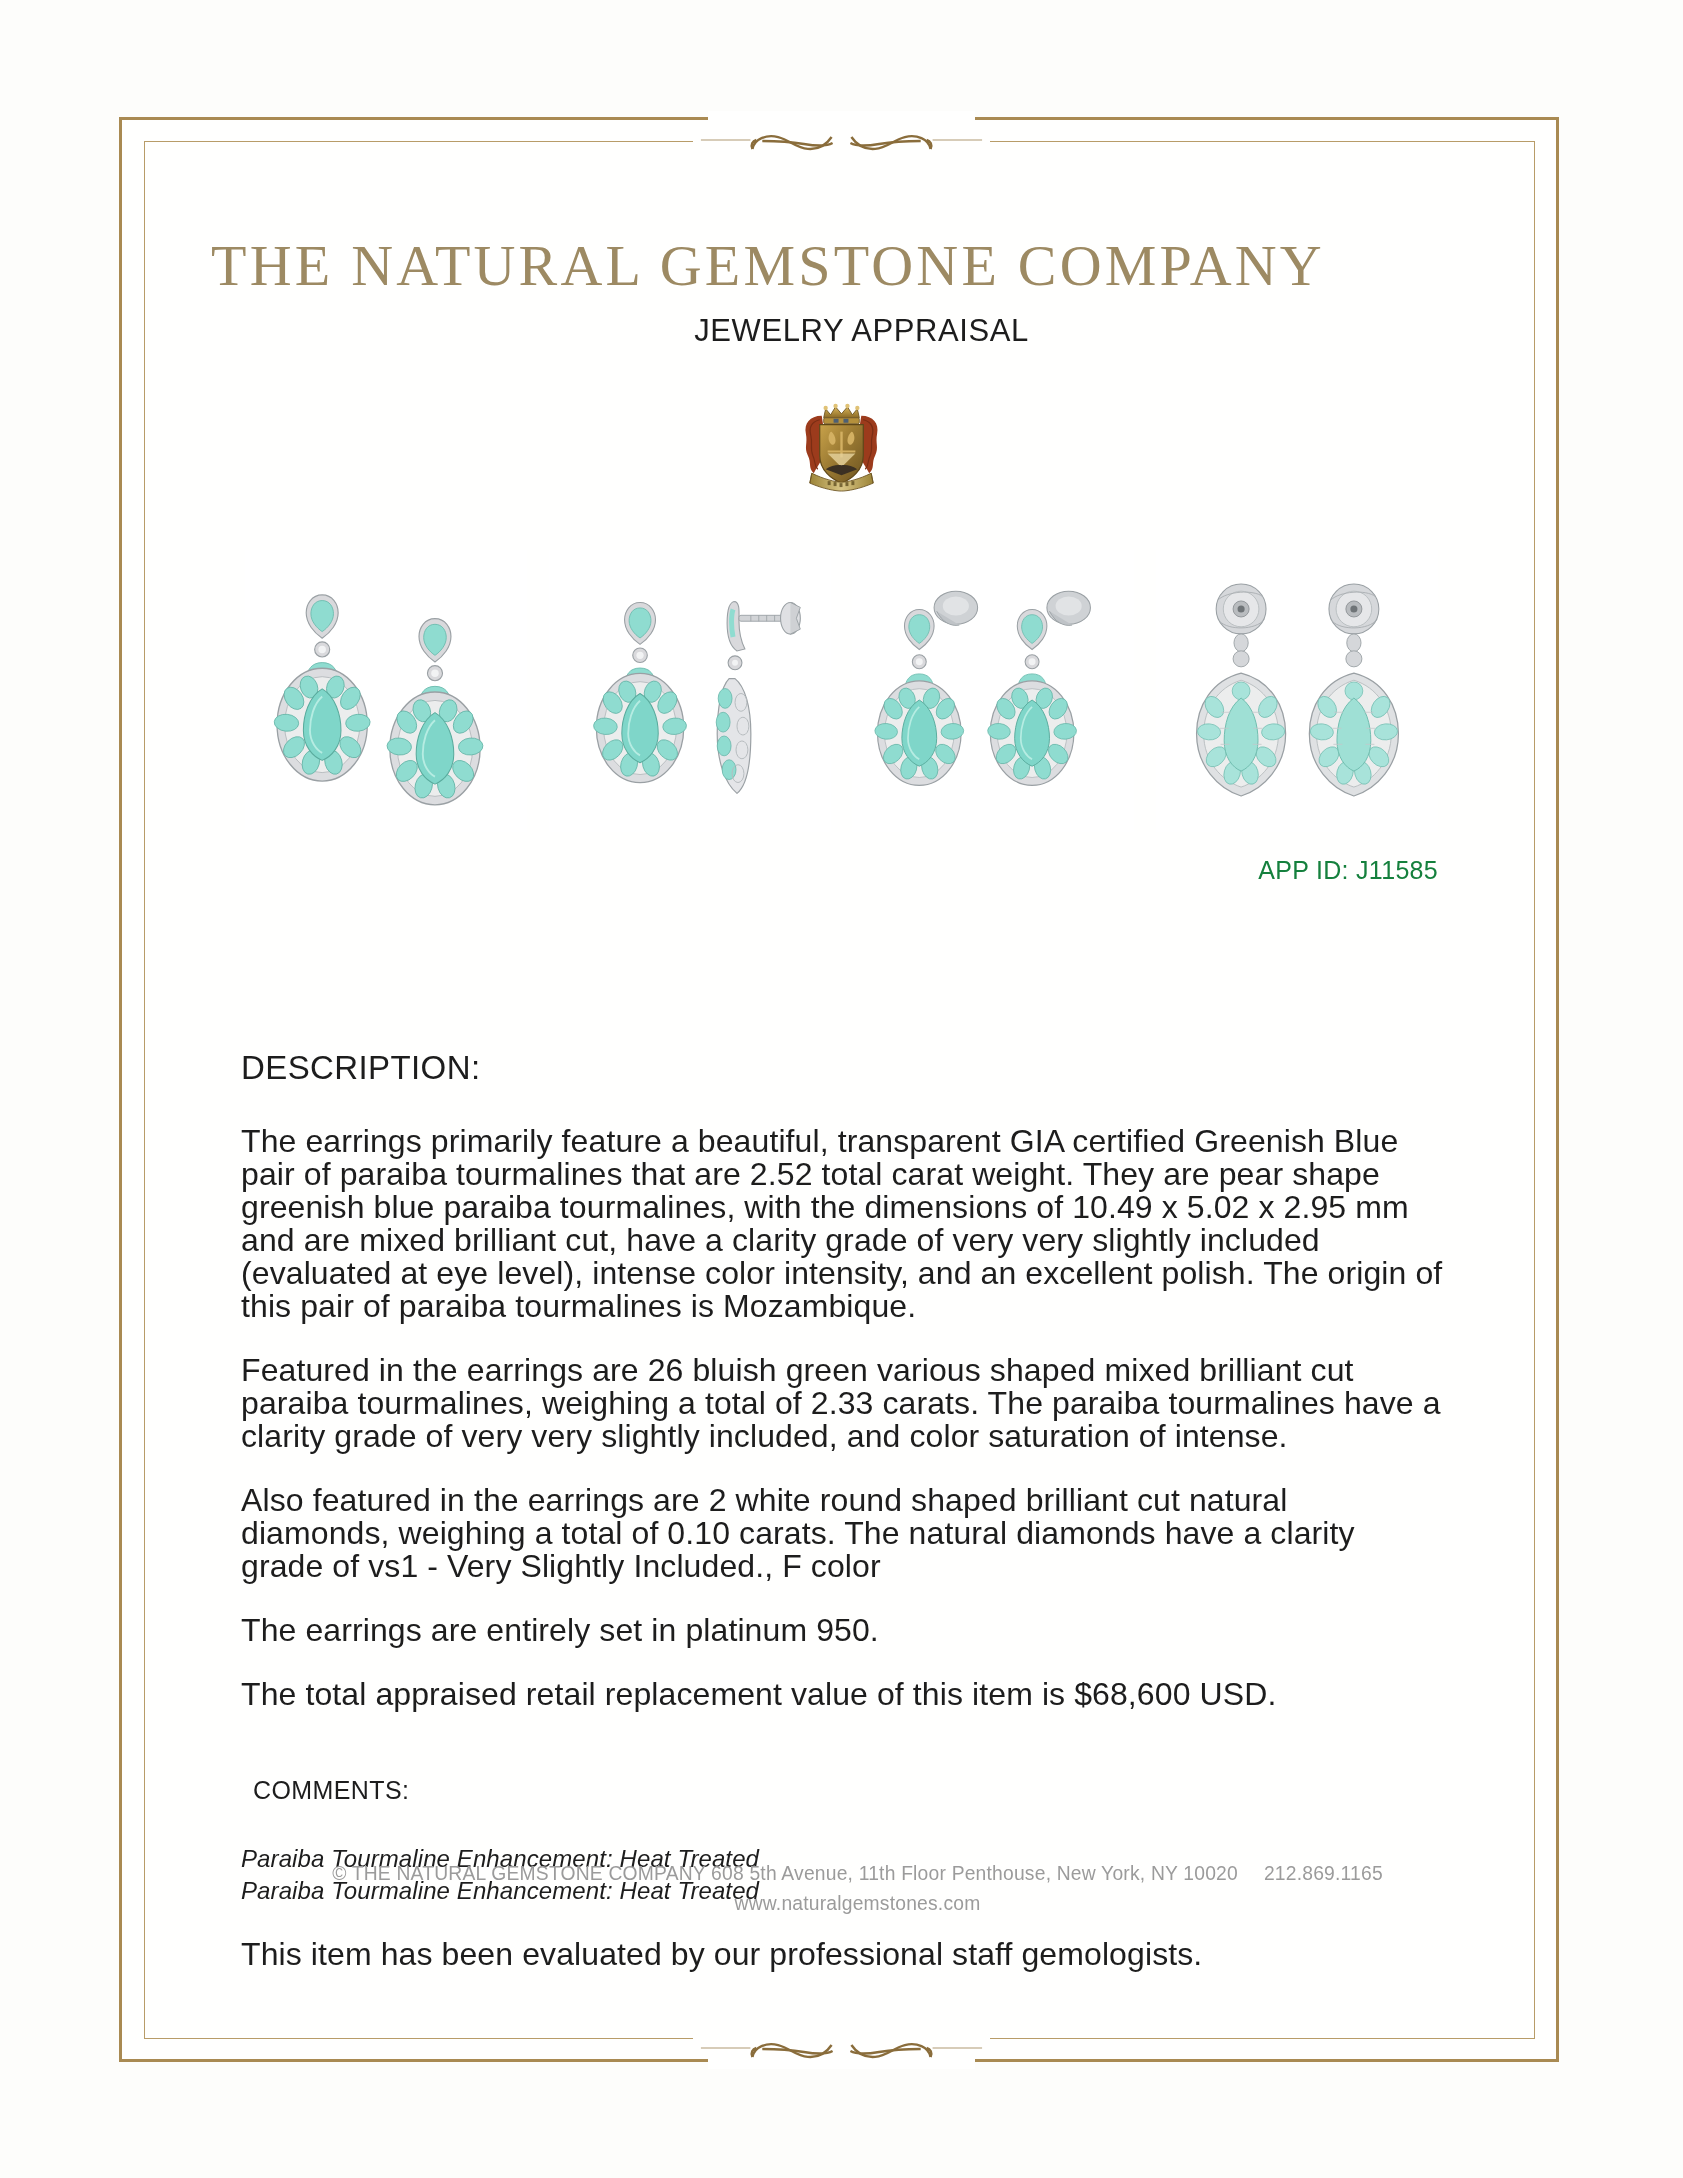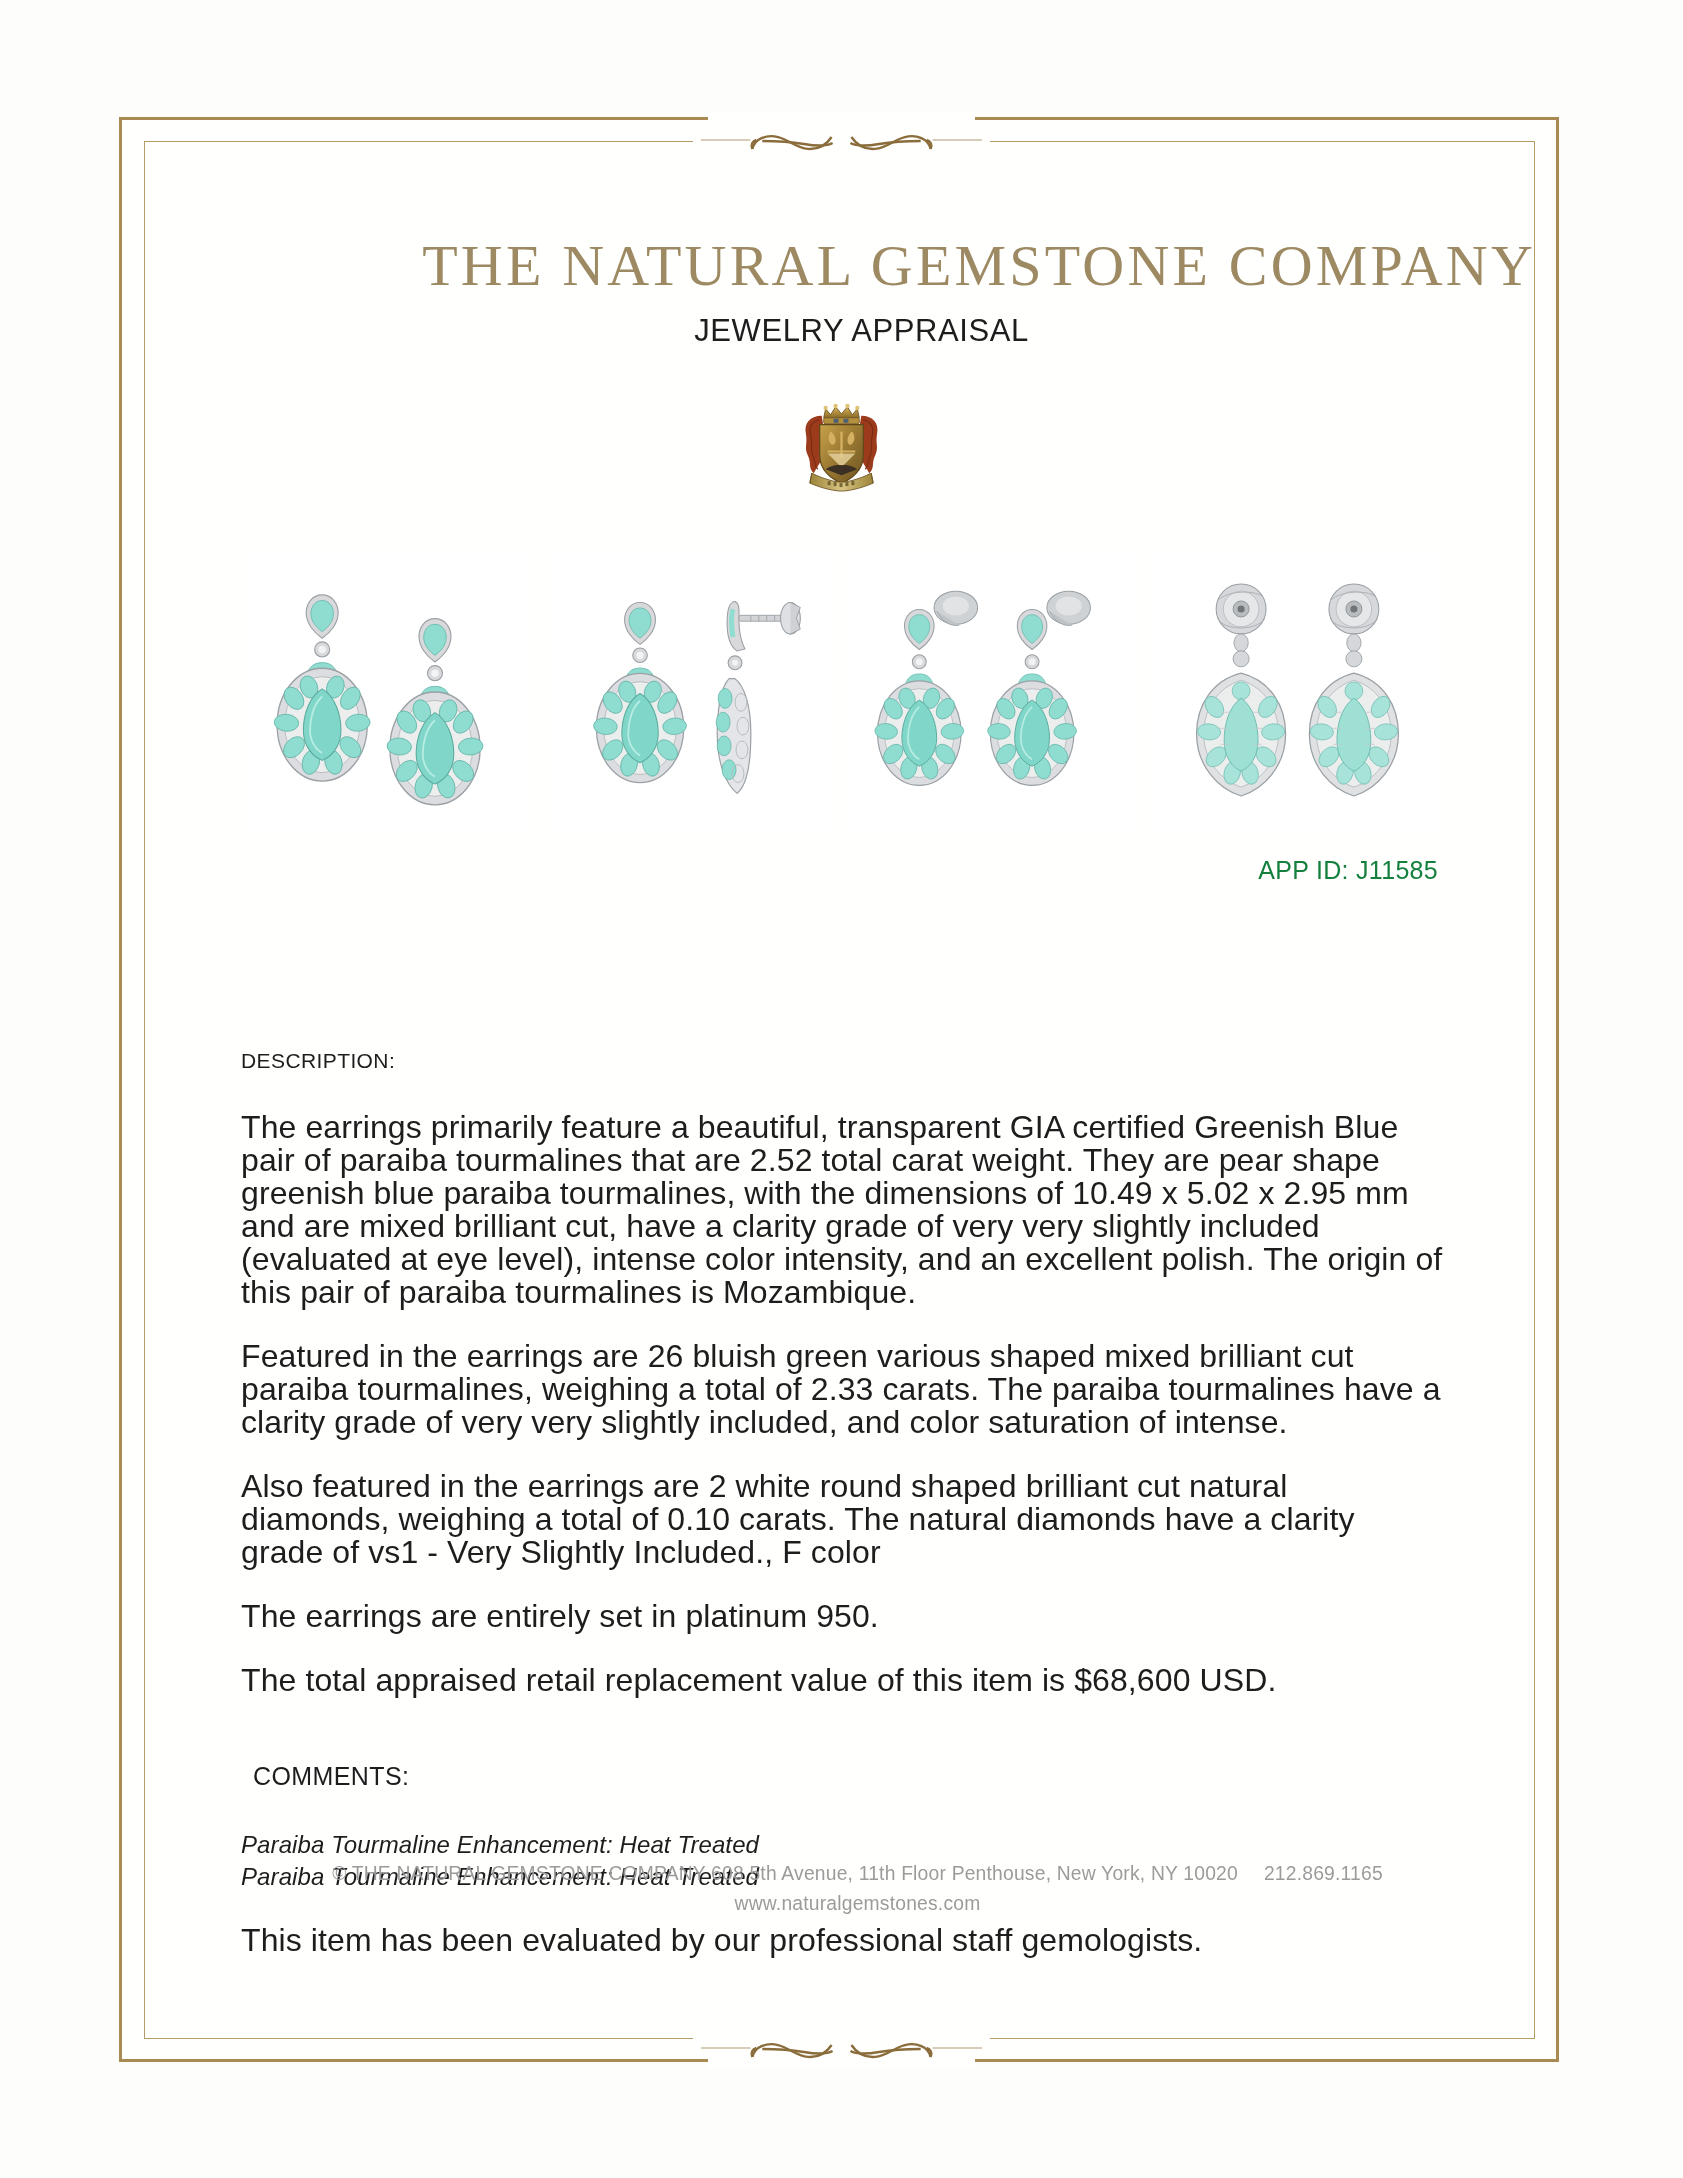--- a/index.html
+++ b/index.html
@@ -60,21 +60,21 @@
     left: 693px;
   }
   .ornament.top { top: 117px; }
   .ornament.bottom { top: 2025px; }
 
   
   .company-title {
     position: absolute;
     left: 0; top: 232px;
     width: 1536px;
-    text-align: right;
+    text-align: center;
     font-family: "Liberation Serif", serif;
     font-size: 58px;
     letter-spacing: 3.2px;
     color: #9d8košu;
     color: #9d8a63;
     font-weight: 400;
     white-space: nowrap;
   }
   .doc-subtitle {
     position: absolute;
@@ -125,21 +125,21 @@
 
   
   .content {
     position: absolute;
     left: 241px;
     top: 1049px;
     width: 1203px;
     color: #1d1d1d;
   }
   .section-label {
-    font-size: 21px;
+    font-size: 33px;
     letter-spacing: 0.4px;
     margin: 0 0 38px 0;
   }
   .para {
     font-size: 32px;
     line-height: 33px;
     margin: 0 0 31px 0;
     letter-spacing: 0.1px;
   }
   .comments-label {

